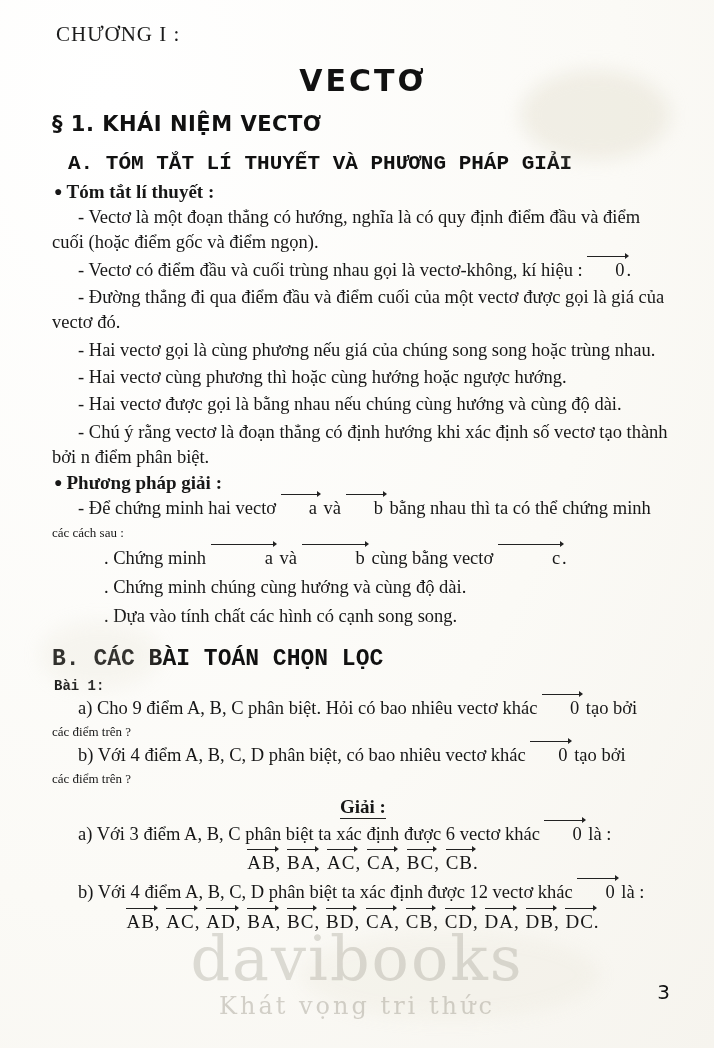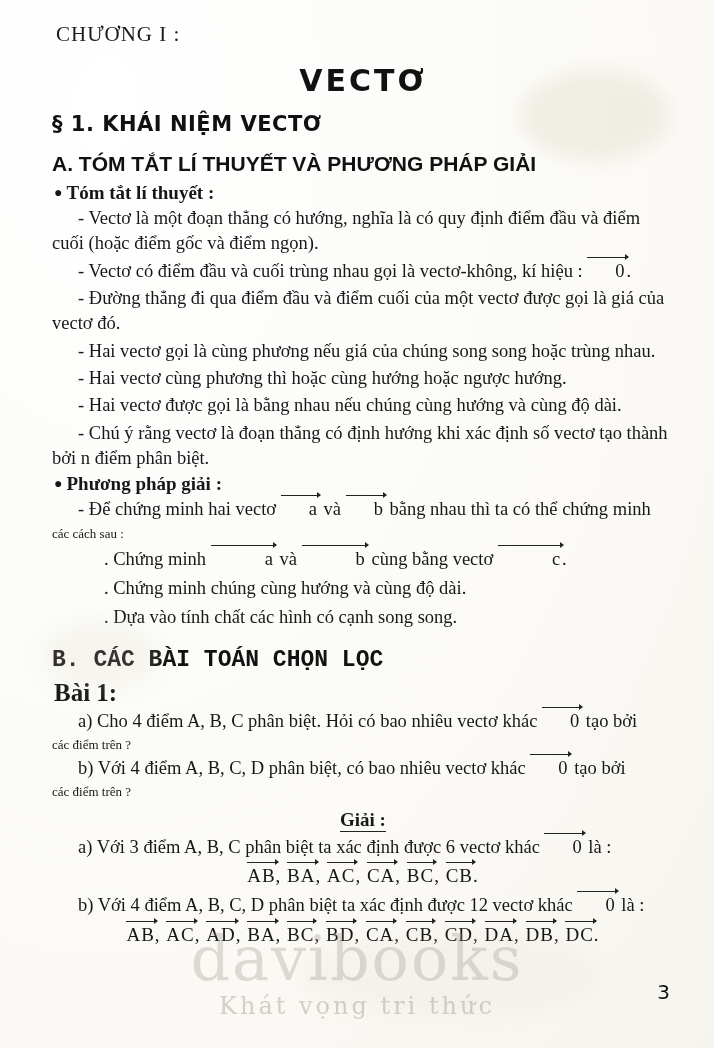--- a/index.html
+++ b/index.html
@@ -54,24 +54,24 @@
   h2.section {
     text-align: left;
     font-family: "DejaVu Sans", sans-serif;
     font-weight: bold;
     font-size: 21px;
     letter-spacing: 0.5px;
     margin: 0 0 16px 0;
     color: #111;
   }
   h3.part {
-    font-family: Liberation Sans, sans-serif;
+    font-family: Liberation Mono, monospace;
     font-weight: bold;
     font-size: 21px;
-    margin: 0 0 6px 0;
+    margin: 0 0 6px 16px;
     color: #111;
   }
   h3.partB {
     font-family: Liberation Mono, monospace;
     font-weight: bold;
     font-size: 23px;
     margin: 16px 0 6px 0;
     color: #111;
   }
   .subhead {
@@ -96,23 +96,23 @@
     margin: 2px 0;
     text-indent: 0;
   }
   p.sub2 {
     font-size: 18.5px;
     line-height: 1.37;
     margin: 4px 0;
     text-indent: 52px;
   }
   .bai {
-    font-family: Liberation Serif, serif;
-    font-weight: bold;
-    font-size: 25px;
+    font-family: Liberation Mono, monospace;
+    font-weight: bold;
+    font-size: 14px;
     margin: 6px 0 0 2px;
   }
   .giai {
     text-align: center;
     font-size: 19px;
     font-weight: bold;
     margin: 8px 0 4px 0;
   }
   .giai span {
     border-bottom: 1px solid #222;
@@ -256,21 +256,21 @@
 
   <p class="sub2">. Chứng minh chúng cùng hướng và cùng độ dài.</p>
 
   <p class="sub2">. Dựa vào tính chất các hình có cạnh song song.</p>
 
   <h3 class="partB">B. CÁC BÀI TOÁN CHỌN LỌC</h3>
 
   <div class="bai">Bài 1:</div>
 
   <p class="line">
-    <span>a) Cho 4 điểm A, B, C phân biệt. Hỏi có bao nhiêu vectơ khác</span>
+    <span>a) Cho 9 điểm A, B, C phân biệt. Hỏi có bao nhiêu vectơ khác</span>
     <span class="vecsm">0</span>
     <span>tạo bởi</span>
   </p>
   <p class="cont">các điểm trên ?</p>
 
   <p class="line">
     <span>b) Với 4 điểm  A, B, C, D phân biệt, có bao nhiêu vectơ khác</span>
     <span class="vecsm">0</span>
     <span>tạo bởi</span>
   </p>

